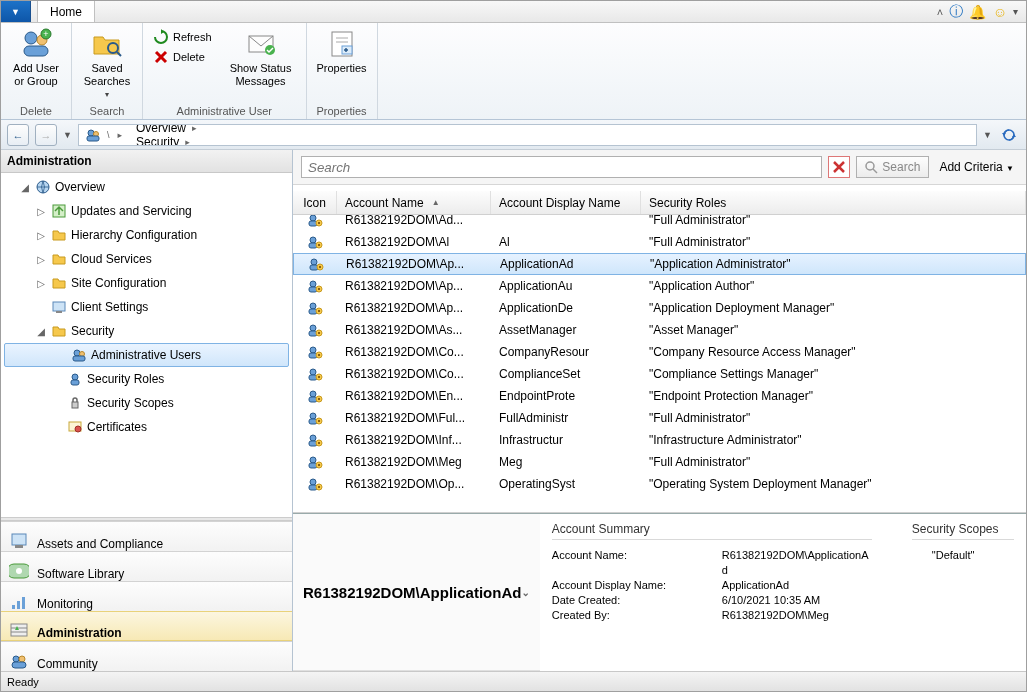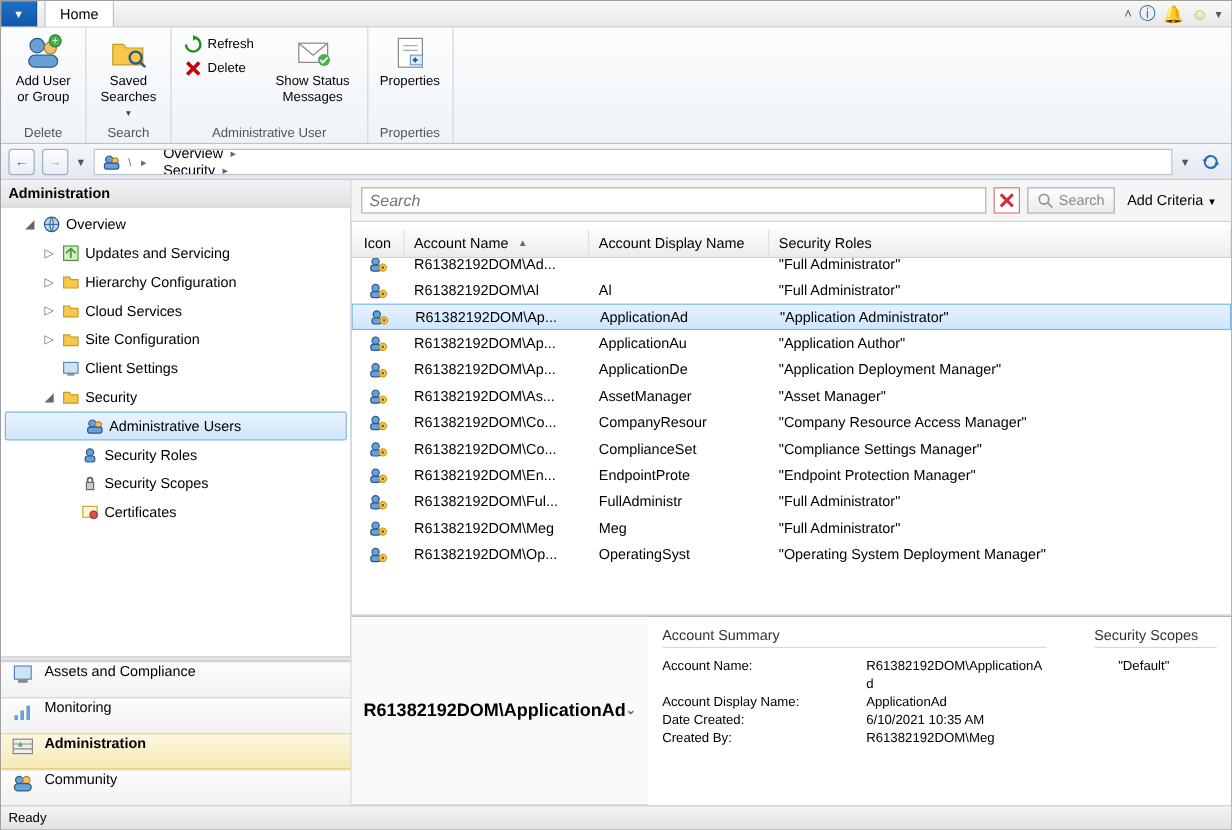--- a/index.html
+++ b/index.html
@@ -35,21 +35,21 @@
   
   .leftnav{width:292px;display:flex;flex-direction:column;border-right:1px solid #b5c3d1;background:#fff}
   .ln-header{background:linear-gradient(#f2f2f2,#e2e2e2);border-bottom:1px solid #c8c8c8;padding:4px 6px;font-weight:bold;font-size:12px}
   .tree{flex:1;overflow:auto;padding:2px 0}
   .tnode{display:flex;align-items:center;height:24px;padding-left:4px;cursor:pointer;font-size:12px;gap:4px}
   .tnode.sel{background:linear-gradient(#eaf4ff,#d0e6fb);border:1px solid #7fb3e4;border-radius:2px;margin:0 3px}
   .tnode .tw{width:12px;text-align:center;color:#666;font-size:10px}
   .tnode .tic{width:16px;height:16px;flex:none}
   .indent1{padding-left:18px}.indent2{padding-left:34px}.indent3{padding-left:50px}
   .ln-sep{height:4px;background:#e8e8e8;border-top:1px solid #ccc;border-bottom:1px solid #ccc}
-  .wunder{height:30px;display:flex;align-items:flex-start;gap:8px;padding:0 8px;border-top:1px solid #d3d3d3;cursor:pointer;font-size:12px;background:linear-gradient(#fdfdfd,#f2f2f2)}
+  .wunder{height:30px;display:flex;align-items:flex-end;gap:8px;padding:0 8px;border-top:1px solid #d3d3d3;cursor:pointer;font-size:12px;background:linear-gradient(#fdfdfd,#f2f2f2)}
   .wunder.sel{background:linear-gradient(#fcf6e0,#f7e9b5);border-top:1px solid #e9d27a;border-bottom:1px solid #e9d27a;font-weight:bold}
   .wunder .wic{width:20px;height:20px}
   
   .content{flex:1;display:flex;flex-direction:column;min-width:0}
   .ct-header{padding:4px 8px;background:linear-gradient(#f6f6f6,#e8e8e8);border-bottom:1px solid #cfcfcf;font-size:12px}
   .ct-header b{font-weight:bold}
   .searchrow{display:flex;align-items:center;gap:6px;padding:6px 8px;background:#f5f5f5;border-bottom:1px solid #d6d6d6}
   .searchbox{flex:1;height:22px;border:1px solid #b0b0b0;padding:0 6px;font-style:italic;color:#888;background:#fff}
   .sr-btn{height:22px;border:1px solid #b0b0b0;background:linear-gradient(#fdfdfd,#ececec);padding:0 8px;display:flex;align-items:center;gap:4px;color:#888;cursor:pointer}
   .sr-clear{width:22px;height:22px;display:flex;align-items:center;justify-content:center;border:1px solid #d77;background:#fff;cursor:pointer}
@@ -314,20 +314,27 @@
       <div id="wunder-list">
           <div class="wunder">
             <svg class="wic" viewBox="0 0 20 20">
               <rect x="3" y="3" width="14" height="11" fill="#cde3f6" stroke="#5a88b8"></rect>
               <rect x="6" y="14" width="8" height="3" fill="#888"></rect>
             </svg>
             <span>Assets and Compliance</span>
           </div>
           <div class="wunder">
             <svg class="wic" viewBox="0 0 20 20">
+              <path d="M5 3 A7 7 0 0 0 5 17 L15 17 A7 7 0 0 0 15 3 Z" fill="#b0d8b0" stroke="#4a9a3a"></path>
+              <circle cx="10" cy="10" r="3" fill="#fff"></circle>
+            </svg>
+            <span>Software Library</span>
+          </div>
+          <div class="wunder">
+            <svg class="wic" viewBox="0 0 20 20">
               <rect x="3" y="14" width="3" height="4" fill="#6aa0d8"></rect>
               <rect x="8" y="10" width="3" height="8" fill="#6aa0d8"></rect>
               <rect x="13" y="6" width="3" height="12" fill="#6aa0d8"></rect>
             </svg>
             <span>Monitoring</span>
           </div>
           <div class="wunder sel">
             <svg class="wic" viewBox="0 0 20 20">
               <rect x="2" y="4" width="16" height="12" fill="#eee" stroke="#888"></rect>
               <line x1="2" y1="8" x2="18" y2="8" stroke="#888"></line>
@@ -511,20 +518,33 @@
             </div>
             <div class="gr">
               <div class="gc gc-icon">
                 <svg width="16" height="16" viewBox="0 0 16 16">
                   <circle cx="6" cy="6" r="3" class="useric"></circle>
                   <rect x="2" y="9" width="8" height="5" rx="2" class="useric"></rect>
                   <circle cx="12" cy="11" r="3" fill="#f6c84c" stroke="#c89a1e"></circle>
                   <rect x="11" y="10" width="2" height="2" fill="#8a6010"></rect>
                 </svg>
               </div>
+              <div class="gc gc-acct">R61382192DOM\Inf...</div>
+              <div class="gc gc-disp">Infrastructur</div>
+              <div class="gc gc-role">"Infrastructure Administrator"</div>
+            </div>
+            <div class="gr">
+              <div class="gc gc-icon">
+                <svg width="16" height="16" viewBox="0 0 16 16">
+                  <circle cx="6" cy="6" r="3" class="useric"></circle>
+                  <rect x="2" y="9" width="8" height="5" rx="2" class="useric"></rect>
+                  <circle cx="12" cy="11" r="3" fill="#f6c84c" stroke="#c89a1e"></circle>
+                  <rect x="11" y="10" width="2" height="2" fill="#8a6010"></rect>
+                </svg>
+              </div>
               <div class="gc gc-acct">R61382192DOM\Meg</div>
               <div class="gc gc-disp">Meg</div>
               <div class="gc gc-role">"Full Administrator"</div>
             </div>
             <div class="gr">
               <div class="gc gc-icon">
                 <svg width="16" height="16" viewBox="0 0 16 16">
                   <circle cx="6" cy="6" r="3" class="useric"></circle>
                   <rect x="2" y="9" width="8" height="5" rx="2" class="useric"></rect>
                   <circle cx="12" cy="11" r="3" fill="#f6c84c" stroke="#c89a1e"></circle>

